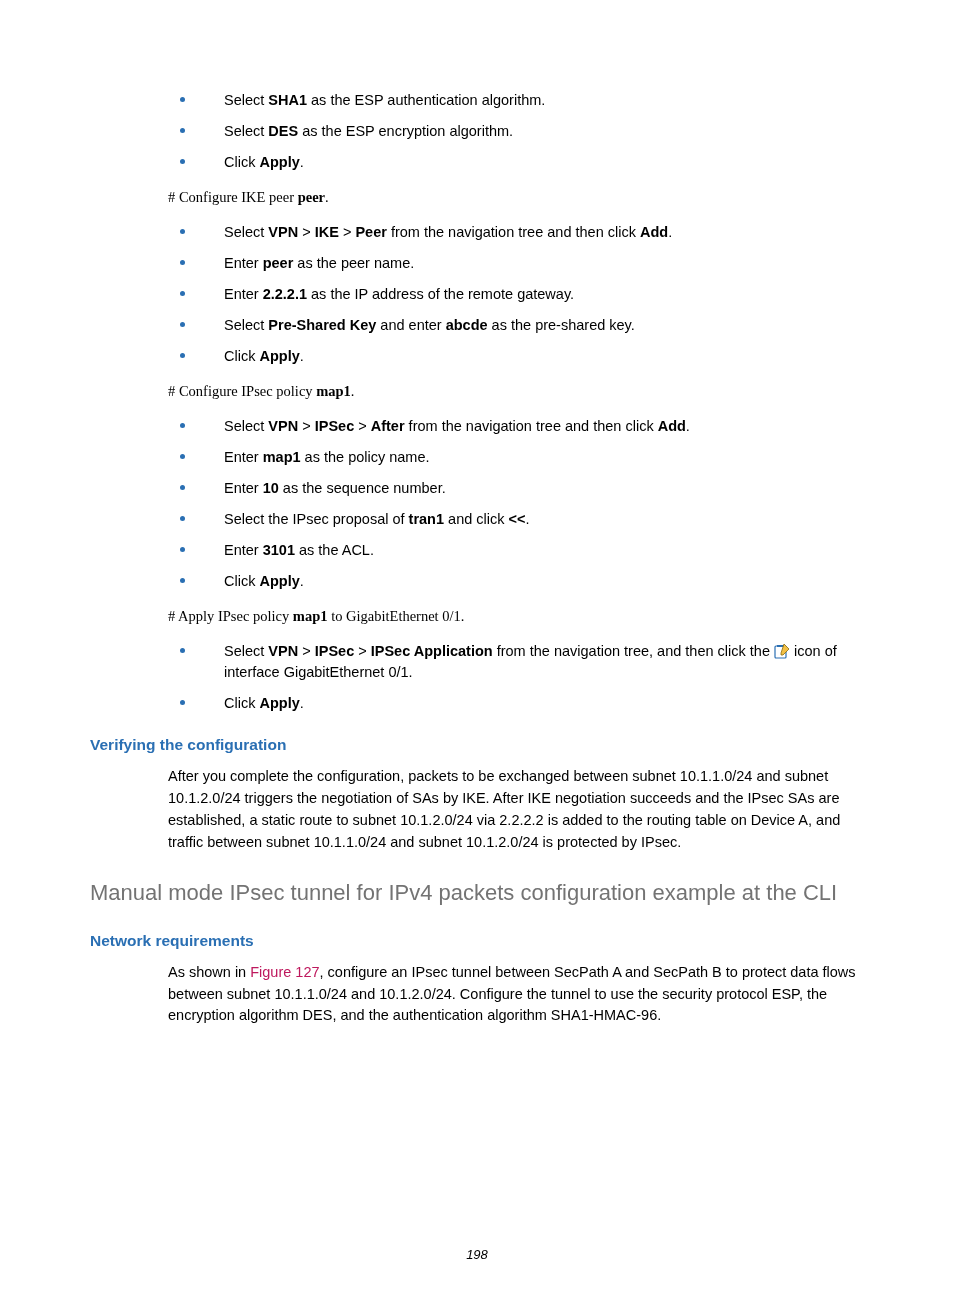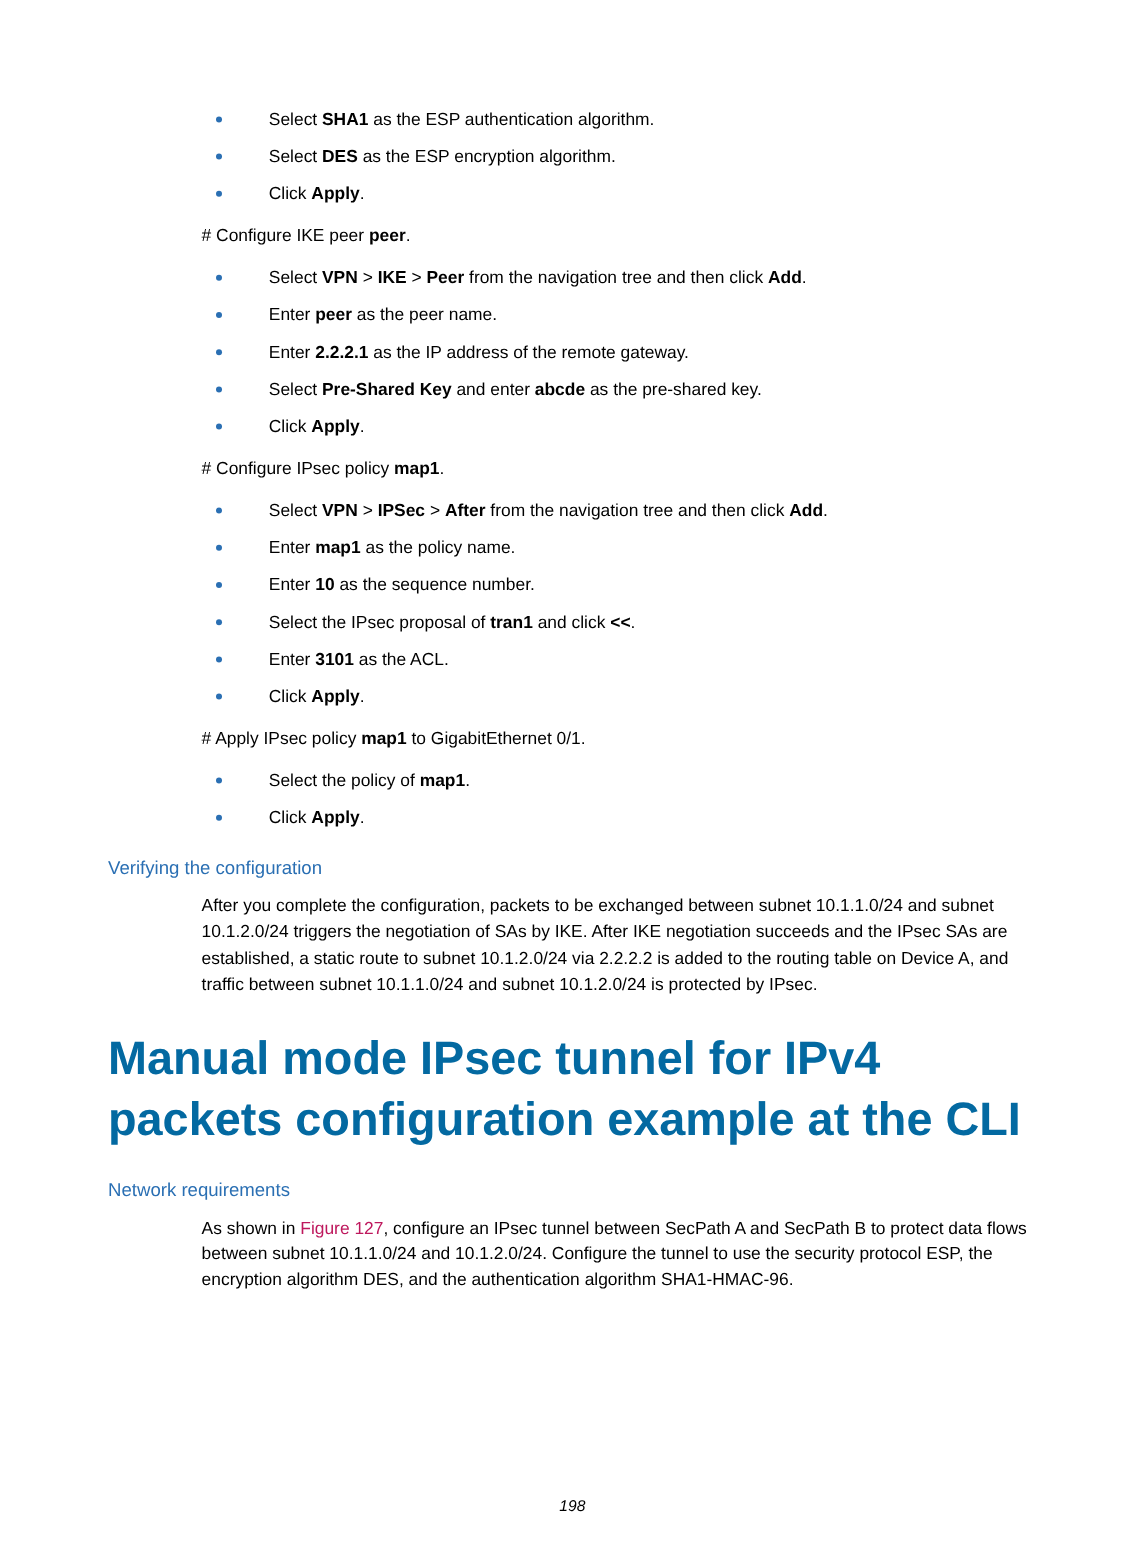--- a/index.html
+++ b/index.html
@@ -38,32 +38,33 @@
     left: 12px;
     top: 7px;
     width: 5px;
     height: 5px;
     border-radius: 50%;
     background: #2a6fb3;
   }
   .step-line {
     margin: 6px 0 14px 0;
     line-height: 1.45;
+    font-family: Liberation Serif, serif;
   }
   .strong { font-weight: bold; }
   h2.heading-blue {
     color: #2a6fb3;
-    font-weight: normal;
+    font-weight: bold;
     font-size: 15.5px;
     margin: 22px 0 12px 0;
   }
   h1.heading-main {
-    color: #0369a1;
-    font-weight: bold;
-    font-size: 39px;
+    color: #737373;
+    font-weight: normal;
+    font-size: 22px;
     margin: 26px 0 24px 0;
     line-height: 1.3;
   }
   .body-para {
     margin: 0 0 14px 0;
     line-height: 1.5;
   }
   .link-blue { color: #be185d; }
   .page-num {
     position: absolute;
@@ -108,21 +109,25 @@
         <li>Enter <span class="strong">map1</span> as the policy name.</li>
         <li>Enter <span class="strong">10</span> as the sequence number.</li>
         <li>Select the IPsec proposal of <span class="strong">tran1</span> and click <span class="strong">&lt;&lt;</span>.</li>
         <li>Enter <span class="strong">3101</span> as the ACL.</li>
         <li>Click <span class="strong">Apply</span>.</li>
       </ul>
 
     <p class="step-line"># Apply IPsec policy <span class="strong">map1</span> to GigabitEthernet 0/1.</p>
 
     <ul class="bullets">
-        <li>Select the policy of <span class="strong">map1</span>.</li>
+        <li>Select <span class="strong">VPN</span> &gt; <span class="strong">IPSec</span> &gt; <span class="strong">IPSec Application</span> from the navigation tree, and then click the <svg class="edit-icon" width="16" height="16" viewBox="0 0 16 16">
+            <rect x="1" y="3" width="11" height="12" rx="1" fill="#fff" stroke="#2a6fb3" stroke-width="1.2"></rect>
+            <path d="M3 2h8v2H3z" fill="#2a6fb3"></path>
+            <path d="M10 1l5 5-6 6-2 0 0-2z" fill="#f2c045" stroke="#8a6b10" stroke-width="0.8"></path>
+          </svg> icon of interface GigabitEthernet 0/1.</li>
         <li>Click <span class="strong">Apply</span>.</li>
       </ul>
   </div>
 
   <h2 class="heading-blue">Verifying the configuration</h2>
   <div class="content-indent">
     <p class="body-para">After you complete the configuration, packets to be exchanged between subnet 10.1.1.0/24 and subnet 10.1.2.0/24 triggers the negotiation of SAs by IKE. After IKE negotiation succeeds and the IPsec SAs are established, a static route to subnet 10.1.2.0/24 via 2.2.2.2 is added to the routing table on Device A, and traffic between subnet 10.1.1.0/24 and subnet 10.1.2.0/24 is protected by IPsec.</p>
   </div>
 
   <h1 class="heading-main">Manual mode IPsec tunnel for IPv4 packets configuration example at the CLI</h1>

